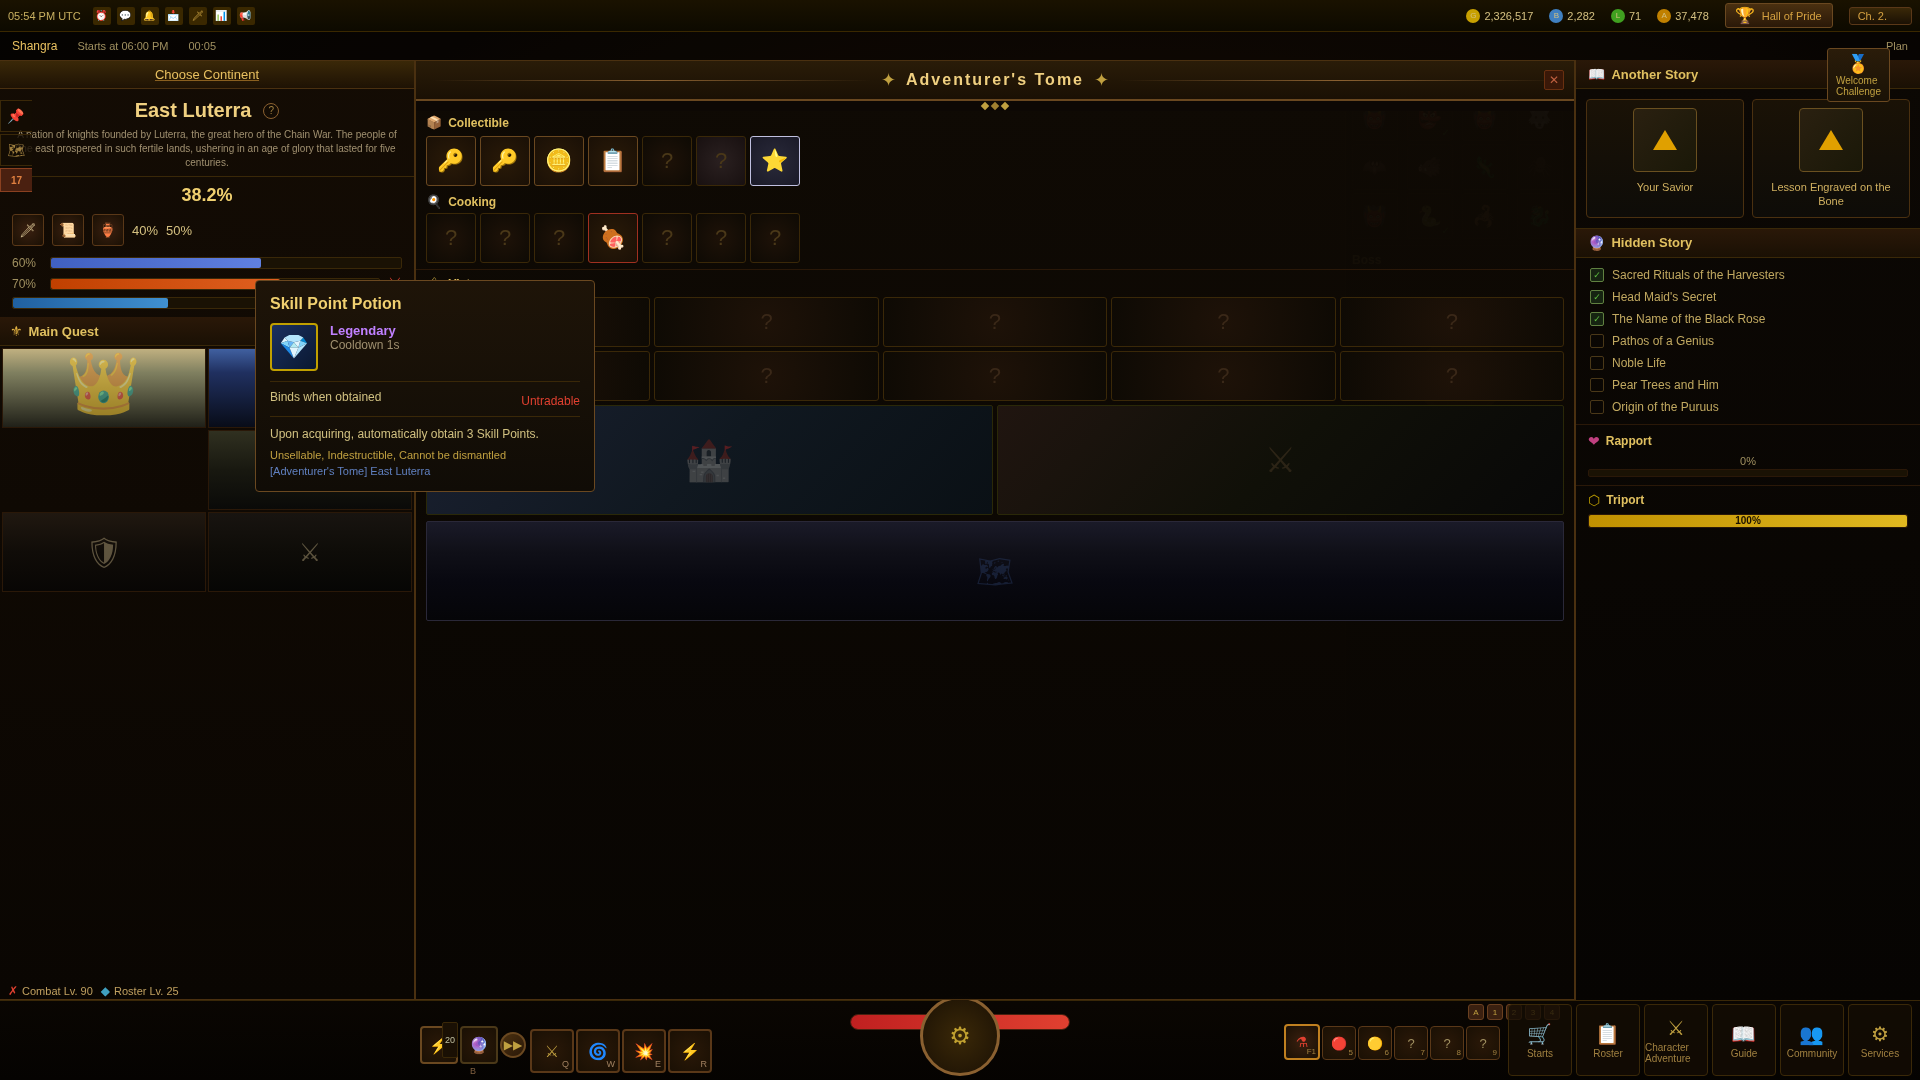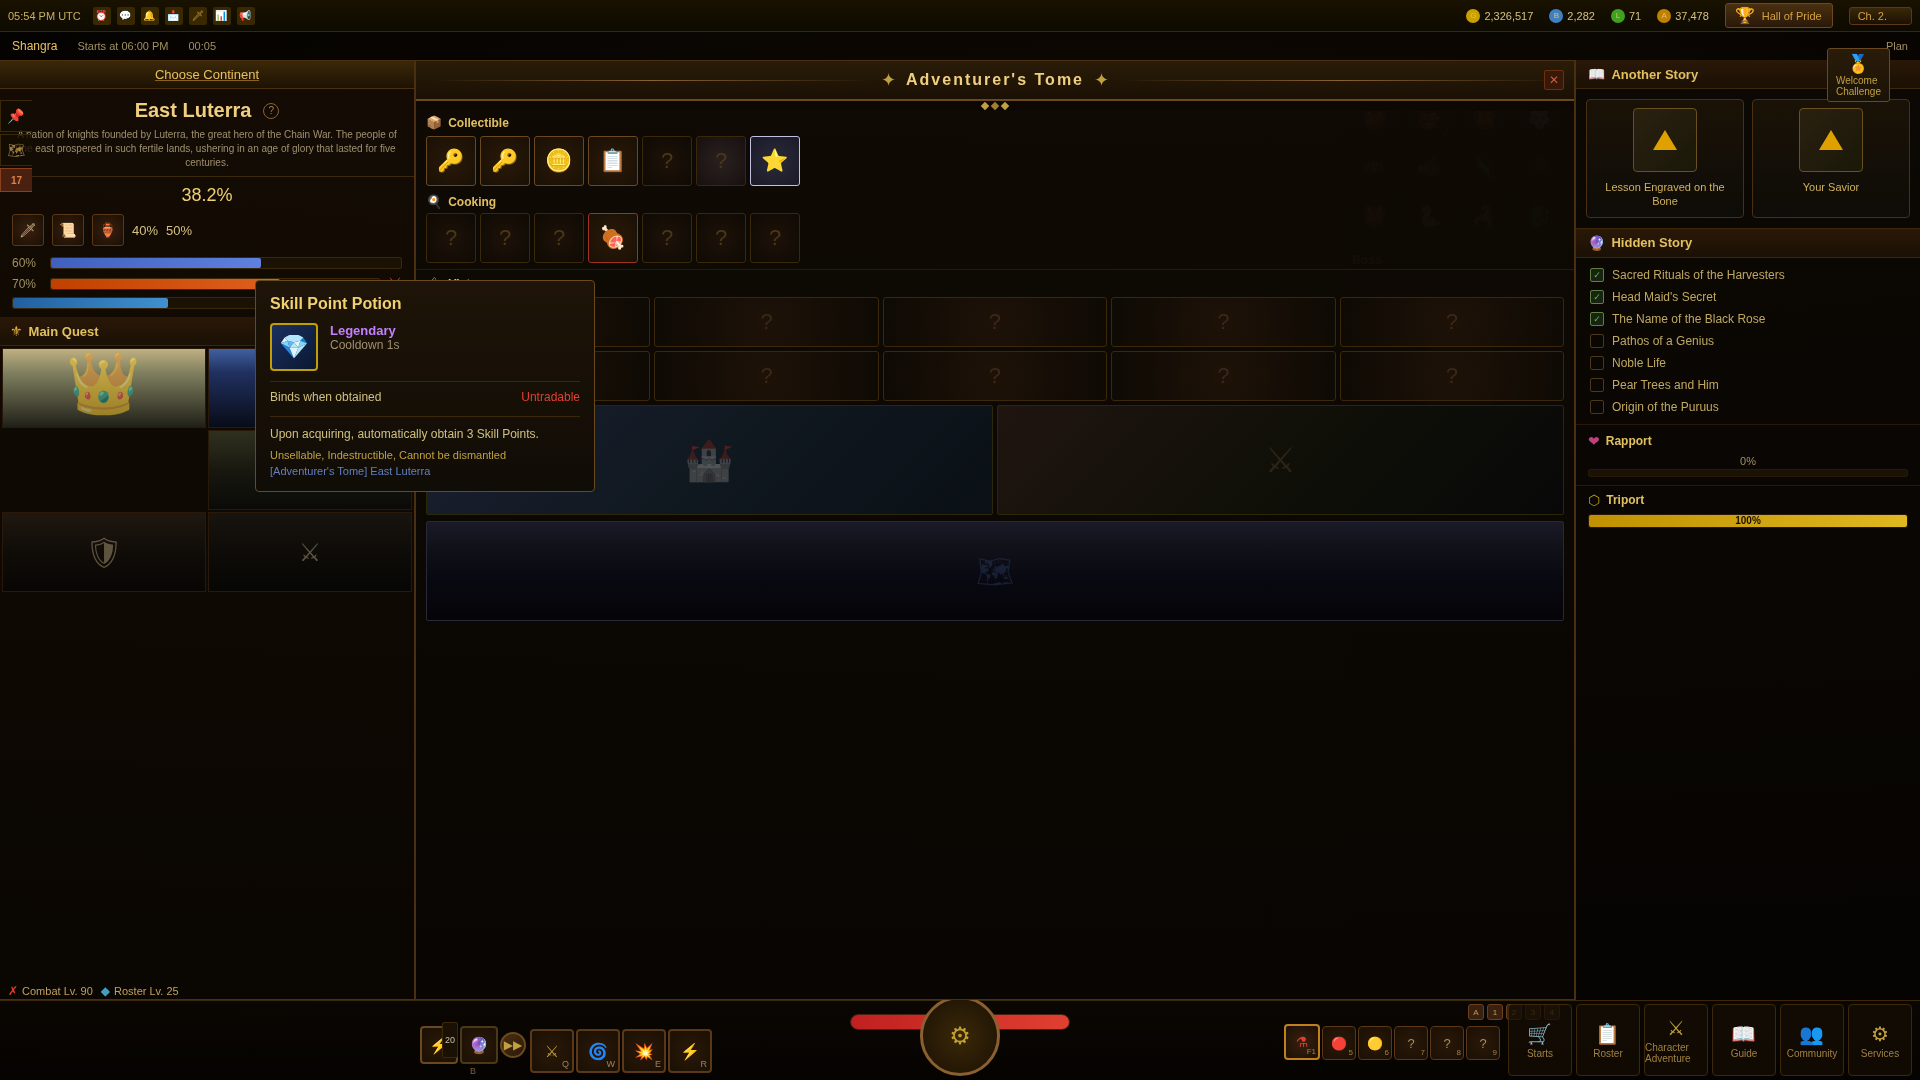--- a/index.html
+++ b/index.html
@@ -181,21 +181,21 @@
       line-height: 1.4;
     }
 
     .completion-bar-container {
       padding: 8px 12px;
       text-align: center;
     }
     .completion-pct {
       font-size: 18px;
       color: #f0d070;
-      font-weight: normal;
+      font-weight: bold;
     }
     .mini-icon {
       width: 32px;
       height: 32px;
       background: radial-gradient(circle, #3a2010 0%, #1a1004 100%);
       border: 1px solid #5a3818;
       border-radius: 3px;
       display: flex;
       align-items: center;
       justify-content: center;
@@ -1067,27 +1067,27 @@
 
   <div class="another-story-header">
     <span style="font-size:14px;color:#e0b040;">📖</span>
     <span class="section-header-text">Another Story</span>
   </div>
   <div class="story-cards">
     <div class="story-card">
       <div class="story-card-icon">
         <div class="story-arrow"></div>
       </div>
-      <div class="story-card-title">Lesson Engraved on the Bone</div>
+      <div class="story-card-title">Your Savior</div>
     </div>
     <div class="story-card">
       <div class="story-card-icon">
         <div class="story-arrow"></div>
       </div>
-      <div class="story-card-title">Your Savior</div>
+      <div class="story-card-title">Lesson Engraved on the Bone</div>
     </div>
   </div>
 
   <div class="hidden-story-header">
     <span style="font-size:14px;color:#8080c0;">🔮</span>
     <span class="section-header-text">Hidden Story</span>
   </div>
   <div class="hidden-story-list">
     <div class="story-item">
       <div class="story-check done"></div>
@@ -1147,21 +1147,21 @@
   <div class="tooltip-item-row">
     <div class="tooltip-item-icon">
       <span style="font-size:24px;color:#80c0ff;">💎</span>
     </div>
     <div class="tooltip-item-info">
       <div class="tooltip-rarity">Legendary</div>
       <div class="tooltip-cooldown">Cooldown 1s</div>
     </div>
   </div>
   <div class="tooltip-divider"></div>
-  <div style="display:flex;justify-content:space-between;align-items:flex-start;">
+  <div style="display:flex;justify-content:space-between;align-items:flex-end;">
     <div class="tooltip-binds">Binds when obtained</div>
     <div class="tooltip-untradable">Untradable</div>
   </div>
   <div class="tooltip-divider"></div>
   <div class="tooltip-desc">Upon acquiring, automatically obtain 3 Skill Points.</div>
   <div class="tooltip-tags">Unsellable, Indestructible, Cannot be dismantled</div>
   <div class="tooltip-source">[Adventurer's Tome] East Luterra</div>
 </div>
 
 <div class="bottom-bar">

